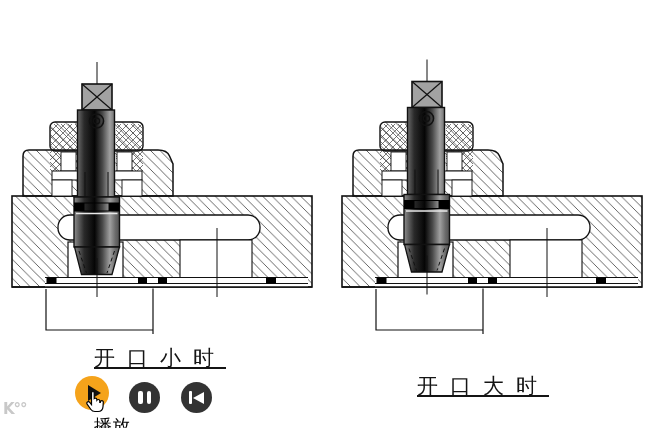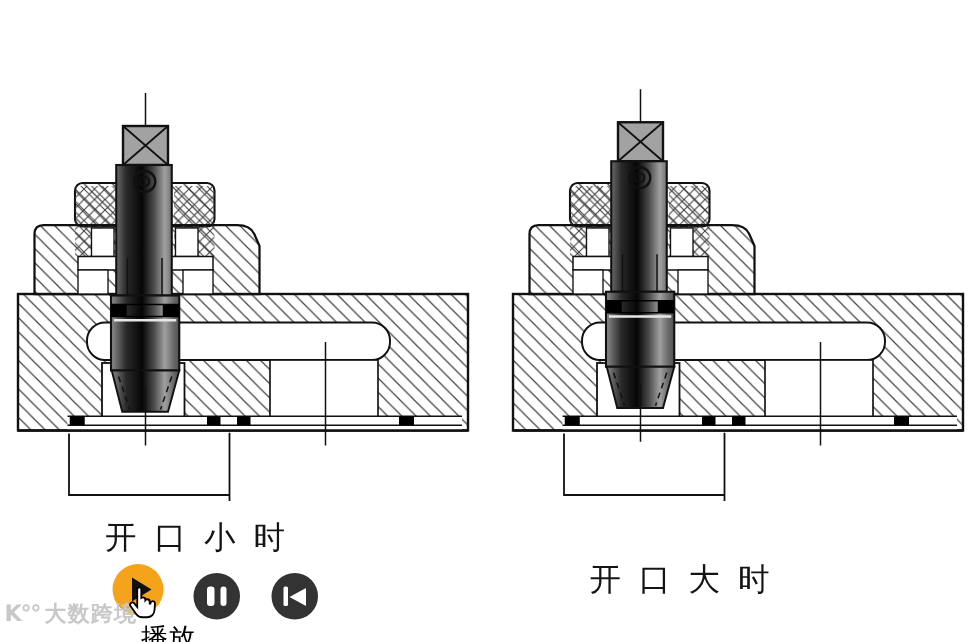--- a/index.html
+++ b/index.html
@@ -3,23 +3,23 @@
 <meta charset="utf-8">
 <style>
   html,body{margin:0;padding:0;}
   body{
     width:650px;height:428px;position:relative;overflow:hidden;
     background:#ffffff;
     font-family:"DejaVu Sans","Liberation Sans",sans-serif;
   }
   .stage-svg{position:absolute;left:0;top:0;}
   .diagram-label{
-    position:absolute;top:344px;width:180px;
+    position:absolute;top:344px;width:180px;text-align:center;
     font-family:"DejaVu Serif","Liberation Serif",serif;
-    font-size:21px;color:#141414;letter-spacing:12px;white-space:nowrap;
+    font-size:21px;color:#141414;letter-spacing:12px;white-space:nowrap;text-decoration:underline;
   }
   .label-left{left:70px;}
   .label-right{left:393px;margin-top:28px;}
   .ctrl{position:absolute;border-radius:50%;display:flex;align-items:center;justify-content:center;}
   .play-btn{left:75px;top:376px;width:34px;height:34px;background:#F5A31B;}
   .pause-btn{left:129px;top:382px;width:31px;height:31px;background:#333333;}
   .skip-btn{left:181px;top:382px;width:31px;height:31px;background:#333333;}
   .play-tri{width:0;height:0;border-left:13px solid #111;border-top:8px solid transparent;border-bottom:8px solid transparent;margin-left:4px;}
   .pause-bars{display:flex;gap:4px;}
   .pause-bars span{display:block;width:4.5px;height:13px;background:#fff;border-radius:2px;}
@@ -158,16 +158,15 @@
       <span class="skip-tri"></span>
   </span>
 </div>
 
 <svg class="cursor-hand" width="24" height="26" viewBox="0 0 24 26">
   <path d="M9 1.5c-.9 0-1.5.7-1.5 1.5v11.6l-2-2.4c-.6-.7-1.6-.8-2.2-.2-.6.5-.7 1.5-.2 2.2l3.8 5.3c.9 1.3 2.4 2 4 2h3.2c2.7 0 4.7-2 4.9-4.7l.3-4.4c.1-.9-.6-1.7-1.5-1.7-.7 0-1.3.5-1.4 1.2l-.1.5h-.5v-1.3c0-.9-.7-1.6-1.6-1.6-.5 0-1 .3-1.3.7v-.4c0-.9-.7-1.6-1.6-1.6-.4 0-.8.2-1.1.4V3c0-.8-.6-1.5-1.2-1.5z" fill="#ffffff" stroke="#000000" stroke-width="1.2"></path>
 </svg>
 
 <div class="watermark">
   <span class="wm-logo">K°°</span>
-  <span class="wm-text">大数跨境</span>
 </div>
 
 <div class="caption">播放</div>
 
 </body></html>

